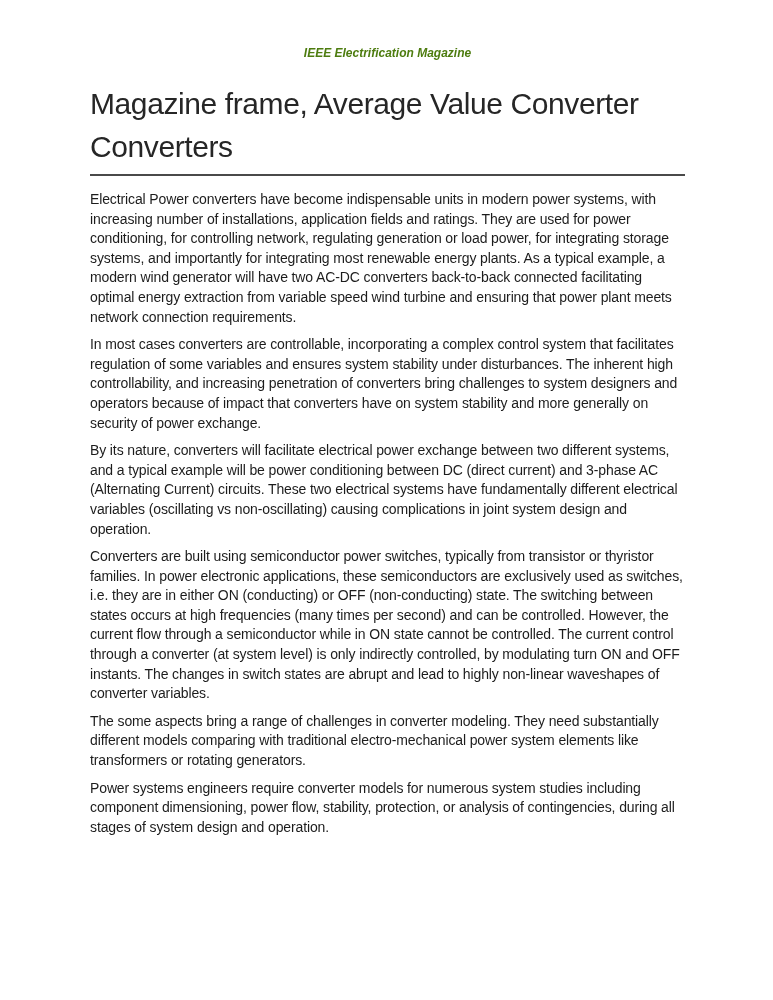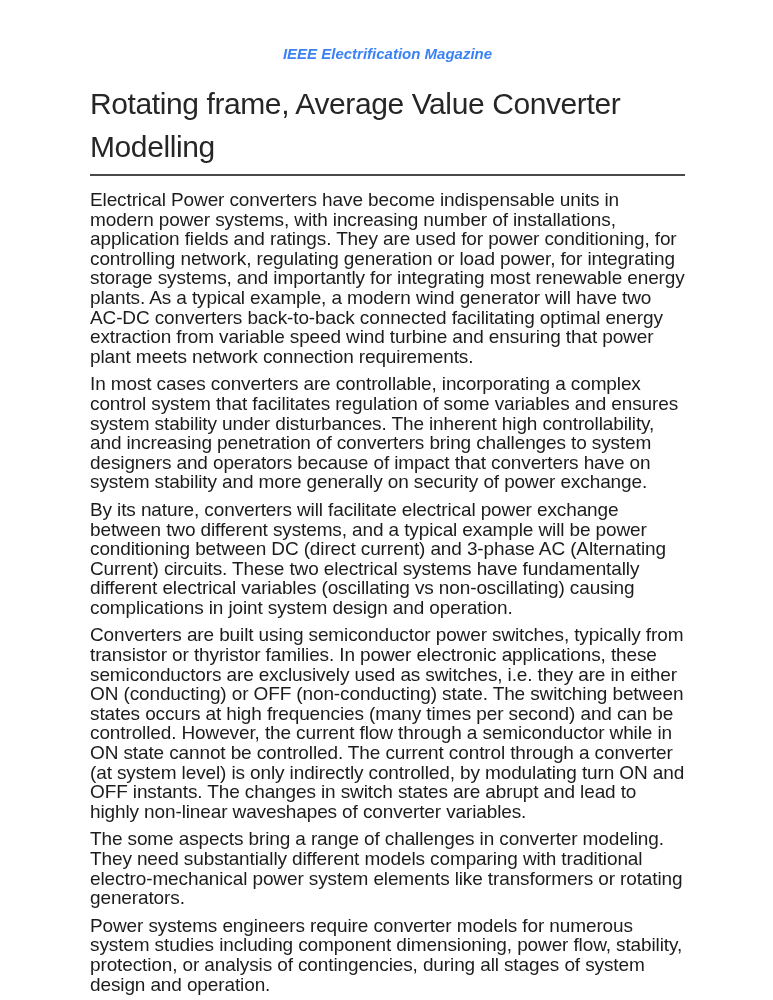--- a/index.html
+++ b/index.html
@@ -14,24 +14,24 @@
     margin: 0 auto;
     background: #ffffff;
     box-sizing: border-box;
     padding: 46px 88px 0 90px;
     font-family: "Liberation Sans", sans-serif;
     color: #1c1c1c;
     overflow: hidden;
   }
   .running-header {
     text-align: center;
-    font-size: 15px;
+    font-size: 12px;
     font-style: italic;
     font-weight: 700;
-    color: #3b82f6;
+    color: #4d7c0f;
     line-height: 15px;
   }
   .doc-title {
     margin: 21px 0 0 0;
     padding: 0 0 6px 0;
     font-size: 30px;
     font-weight: 300;
     letter-spacing: -0.4px;
     line-height: 43px;
     color: #262626;
@@ -45,37 +45,37 @@
     text-align: center;
     font-size: 13.2px;
     line-height: 17px;
     color: #1c1c1c;
   }
   .body-text {
     margin-top: 14px;
   }
   .body-text p {
     margin: 0 0 8px 0;
-    font-size: 19px;
+    font-size: 14px;
     letter-spacing: -0.12px;
     line-height: 19.6px;
     text-align: left;
     color: #1c1c1c;
   }
 </style>
 </head>
 <body>
 
 <div class="page">
 
   <div class="running-header">IEEE Electrification Magazine</div>
 
   <h1 class="doc-title">
-    <span class="title-line">Rotating frame, Average Value Converter</span>
-    <span class="title-line">Modelling</span>
+    <span class="title-line">Magazine frame, Average Value Converter</span>
+    <span class="title-line">Converters</span>
   </h1>
 
 
   <div class="body-text">
       <p>Electrical Power converters have become indispensable units in modern power systems, with increasing number of installations, application fields and ratings. They are used for power conditioning, for controlling network, regulating generation or load power, for integrating storage systems, and importantly for integrating most renewable energy plants. As a typical example, a modern wind generator will have two AC-DC converters back-to-back connected facilitating optimal energy extraction from variable speed wind turbine and ensuring that power plant meets network connection requirements.</p>
       <p>In most cases converters are controllable, incorporating a complex control system that facilitates regulation of some variables and ensures system stability under disturbances. The inherent high controllability, and increasing penetration of converters bring challenges to system designers and operators because of impact that converters have on system stability and more generally on security of power exchange.</p>
       <p>By its nature, converters will facilitate electrical power exchange between two different systems, and a typical example will be power conditioning between DC (direct current) and 3-phase AC (Alternating Current) circuits. These two electrical systems have fundamentally different electrical variables (oscillating vs non-oscillating) causing complications in joint system design and operation.</p>
       <p>Converters are built using semiconductor power switches, typically from transistor or thyristor families. In power electronic applications, these semiconductors are exclusively used as switches, i.e. they are in either ON (conducting) or OFF (non-conducting) state. The switching between states occurs at high frequencies (many times per second) and can be controlled. However, the current flow through a semiconductor while in ON state cannot be controlled. The current control through a converter (at system level) is only indirectly controlled, by modulating turn ON and OFF instants. The changes in switch states are abrupt and lead to highly non-linear waveshapes of converter variables.</p>
       <p>The some aspects bring a range of challenges in converter modeling. They need substantially different models comparing with traditional electro-mechanical power system elements like transformers or rotating generators.</p>
       <p>Power systems engineers require converter models for numerous system studies including component dimensioning, power flow, stability, protection, or analysis of contingencies, during all stages of system design and operation.</p>

